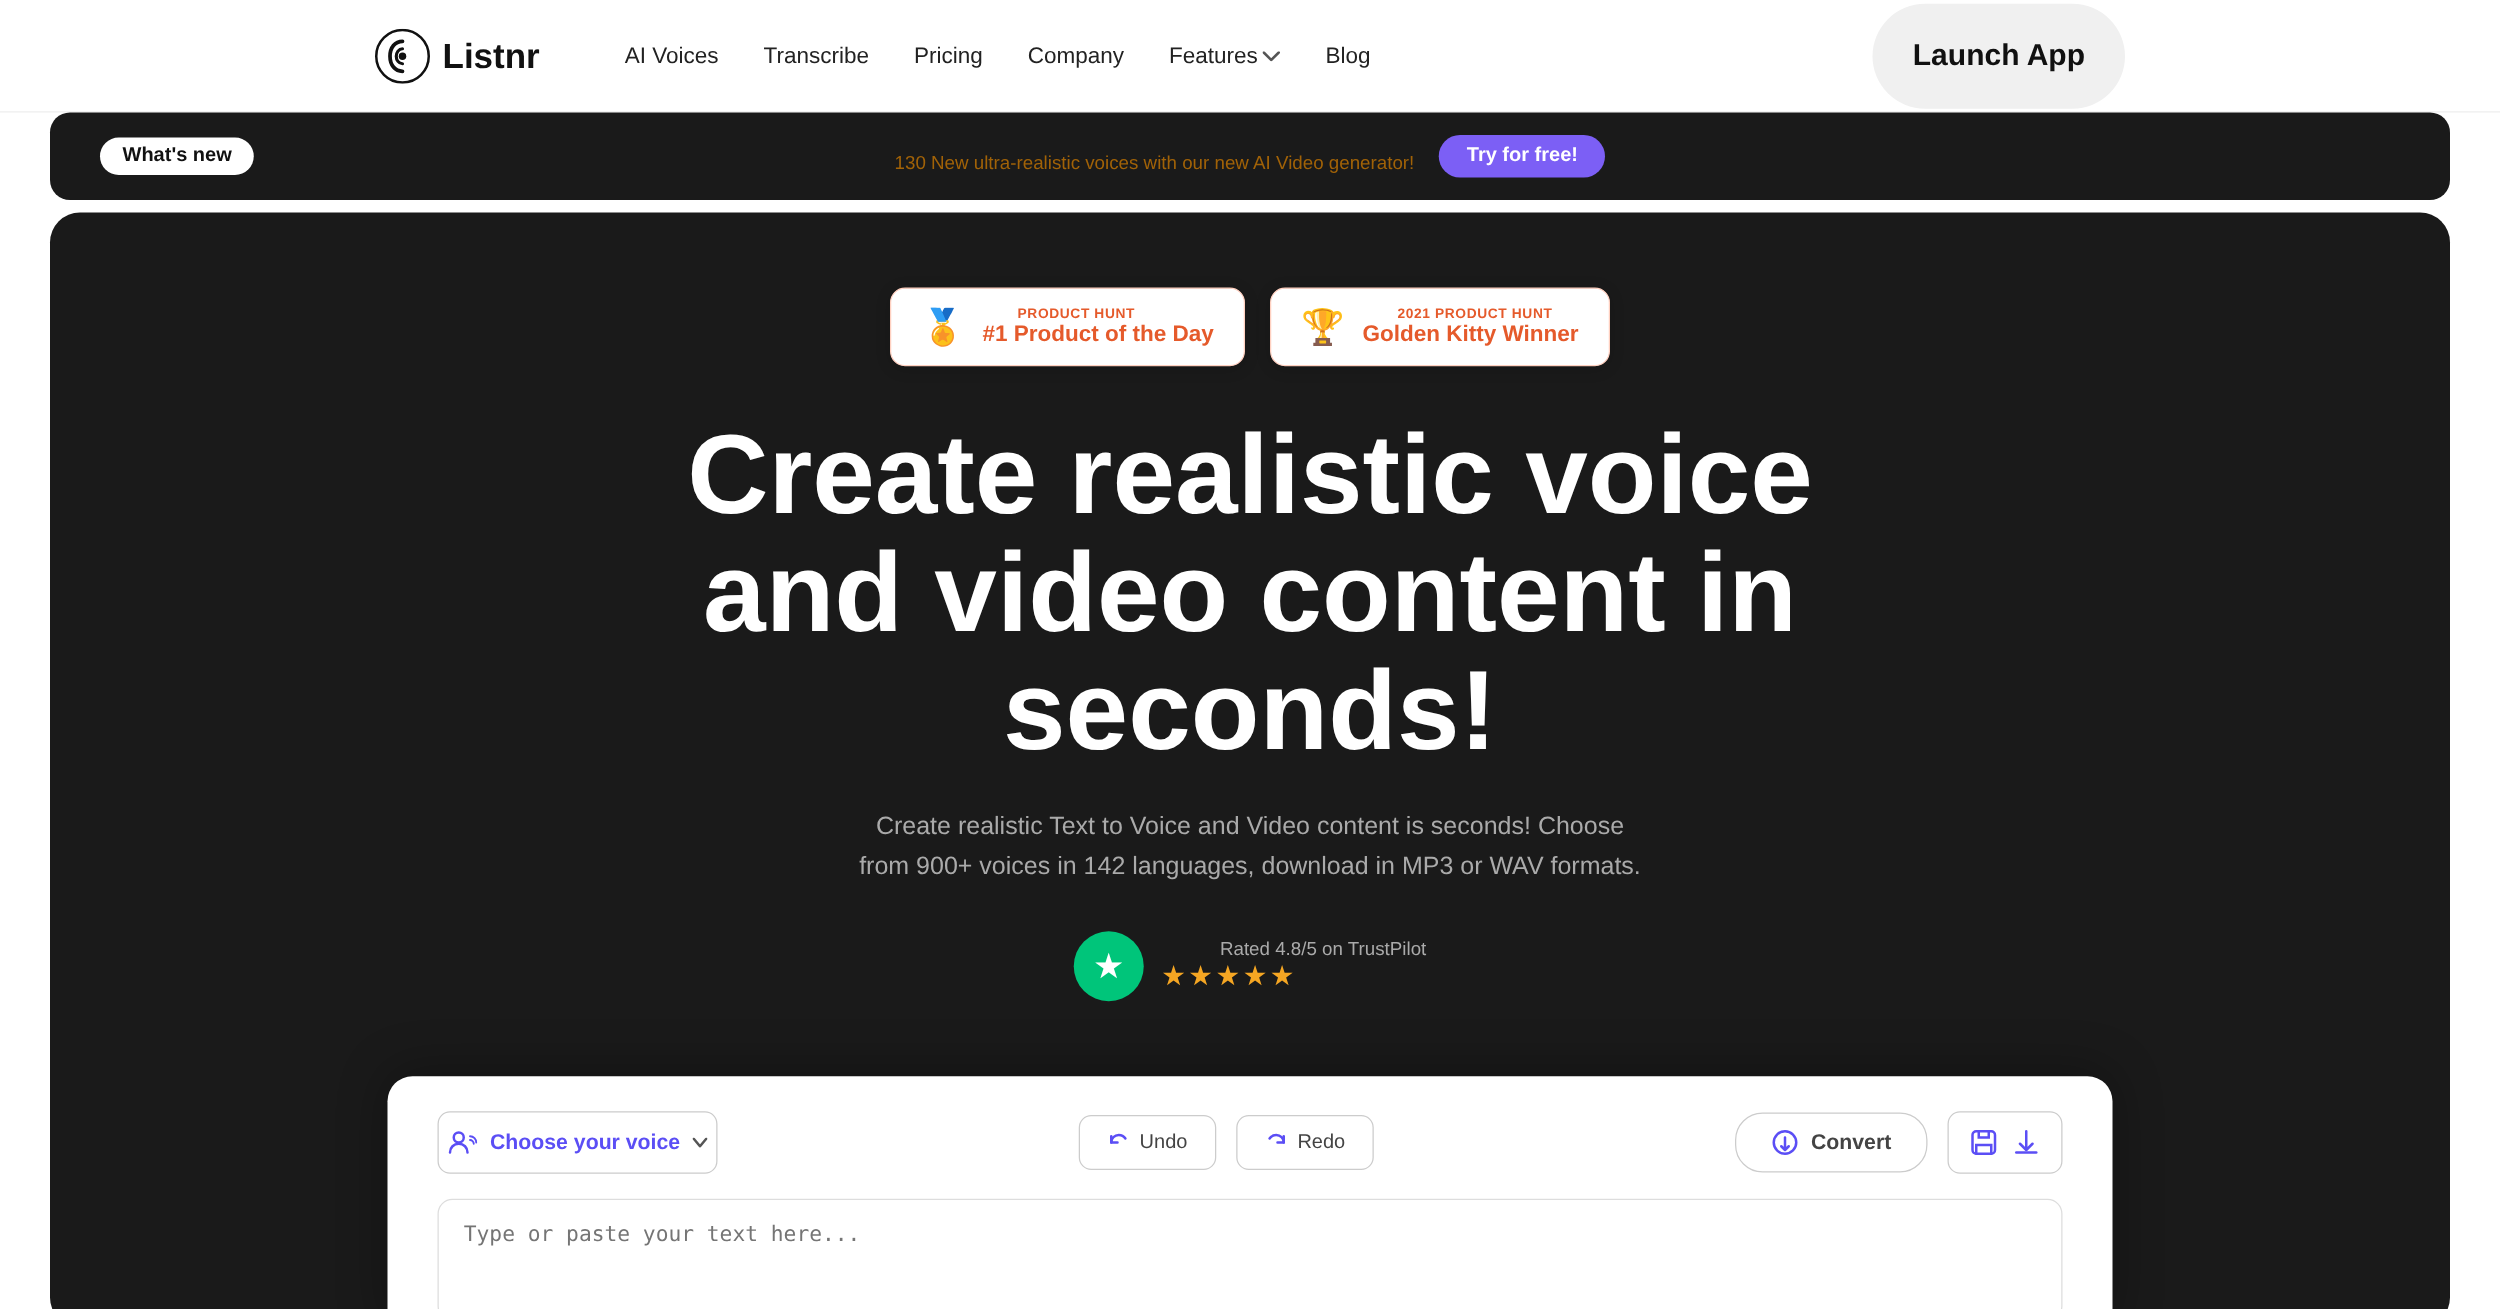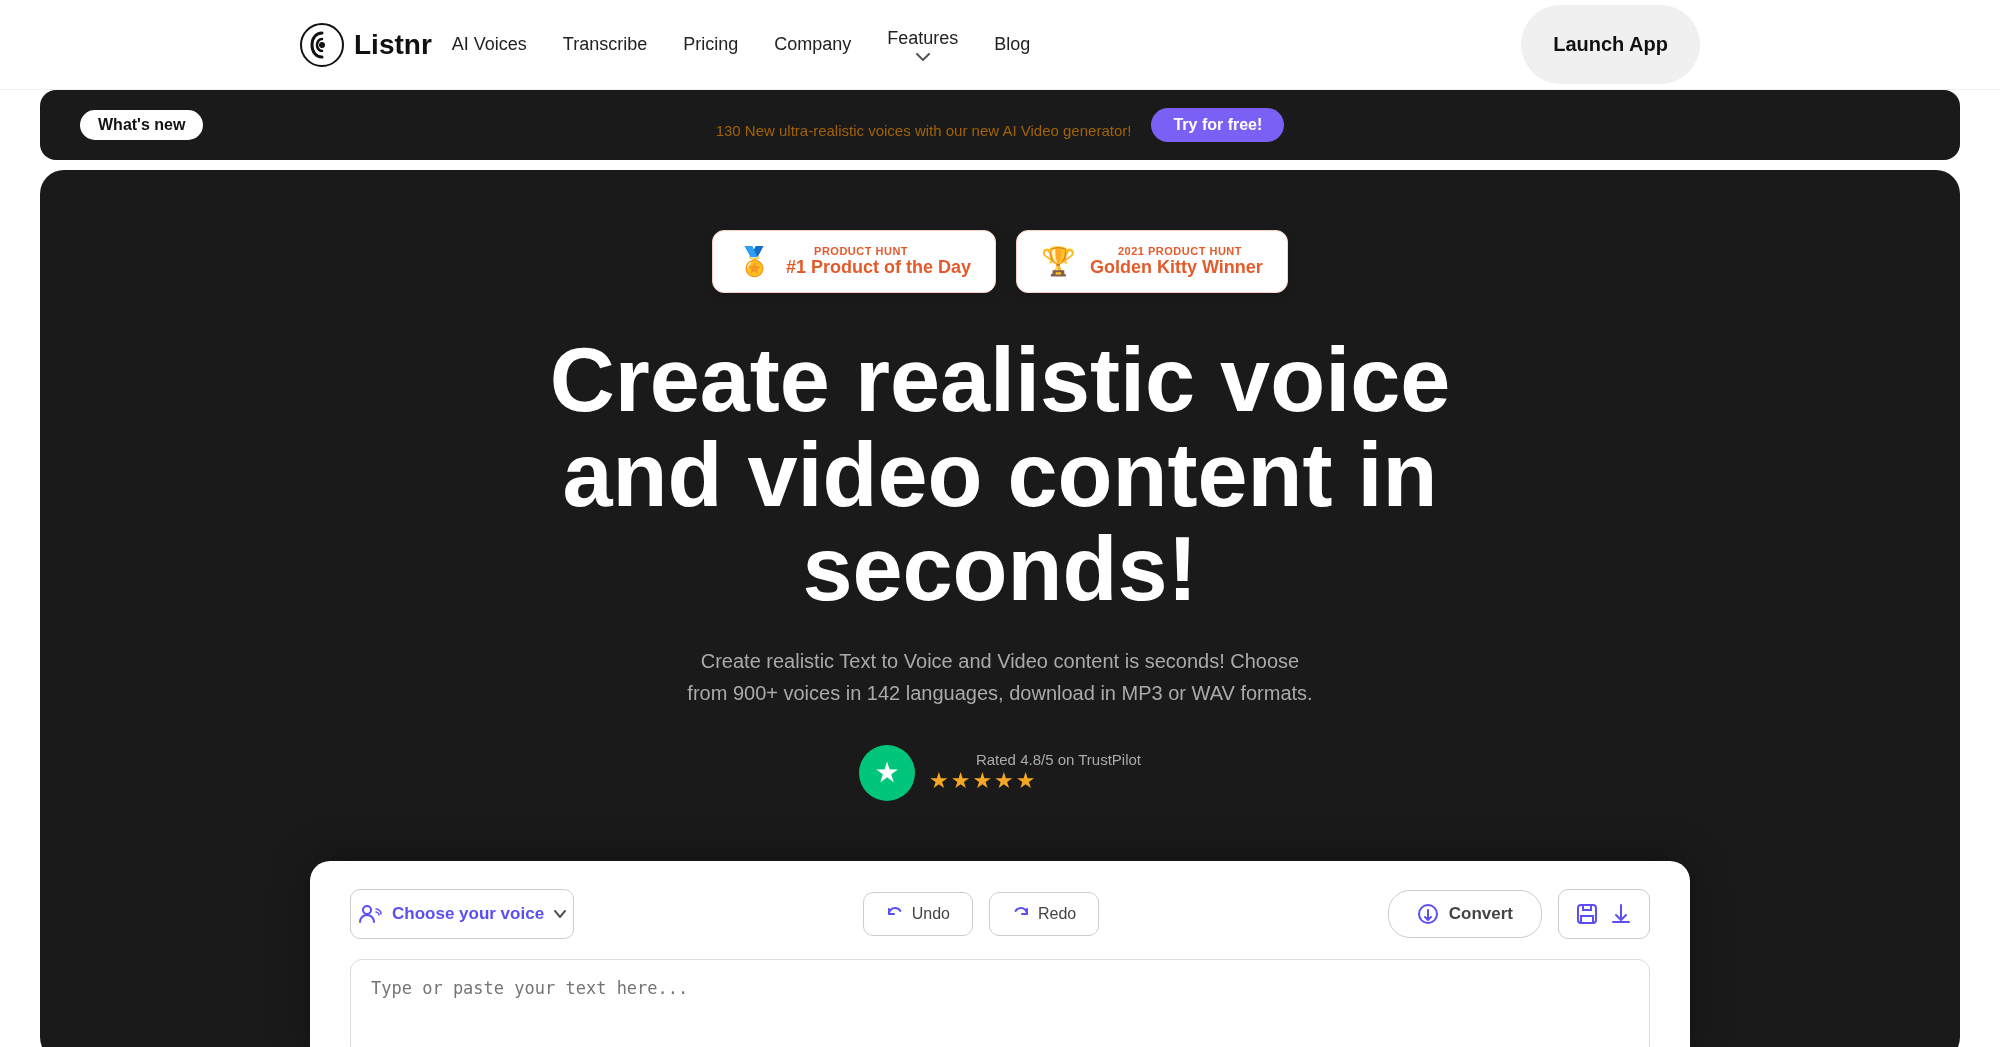--- a/index.html
+++ b/index.html
@@ -5,32 +5,32 @@
     * { margin: 0; padding: 0; box-sizing: border-box; }
     body { font-family: -apple-system, BlinkMacSystemFont, 'Segoe UI', sans-serif; background: #fff; width: 2000px; min-height: 1047px; overflow-x: hidden; }
 
     
     .navbar {
       display: flex; align-items: center; justify-content: center;
       padding: 0 60px; height: 90px; background: #fff;
       border-bottom: 1px solid #eee;
     }
     .navbar-inner {
-      display: flex; max-width: 1400px; width: 100%;
+      display: flex; gap: 48px; max-width: 1400px; width: 100%;
     }
     .logo-area { display: flex; align-items: center; gap: 10px; text-decoration: none; }
     .logo-icon { width: 44px; height: 44px; }
     .logo-text { font-size: 28px; font-weight: 700; color: #111; }
     .nav-links { display: flex; align-items: center; gap: 36px; margin-left: 20px; }
     .nav-link { font-size: 18px; color: #222; text-decoration: none; cursor: pointer; }
-    .features-link { display: flex; align-items: center; gap: 4px; flex-direction: column; }
+    .features-link { display: flex; align-items: center; gap: 4px; }
     .nav-right { margin-left: auto; }
     .launch-btn {
       background: #f0f0f0; color: #111; border: none; border-radius: 50px;
-      padding: 28px 32px; font-size: 20px; font-weight: 600; cursor: pointer;
+      padding: 28px 32px; font-size: 24px; font-weight: 600; cursor: pointer;
     }
 
     
     .announcement-bar {
       background: #1a1a1a; color: #fff; border-radius: 16px;
       margin: 0 40px 0 40px; padding: 18px 60px;
       display: flex; align-items: center; justify-content: center; gap: 20px;
       position: relative;
     }
     .whats-new-badge {

